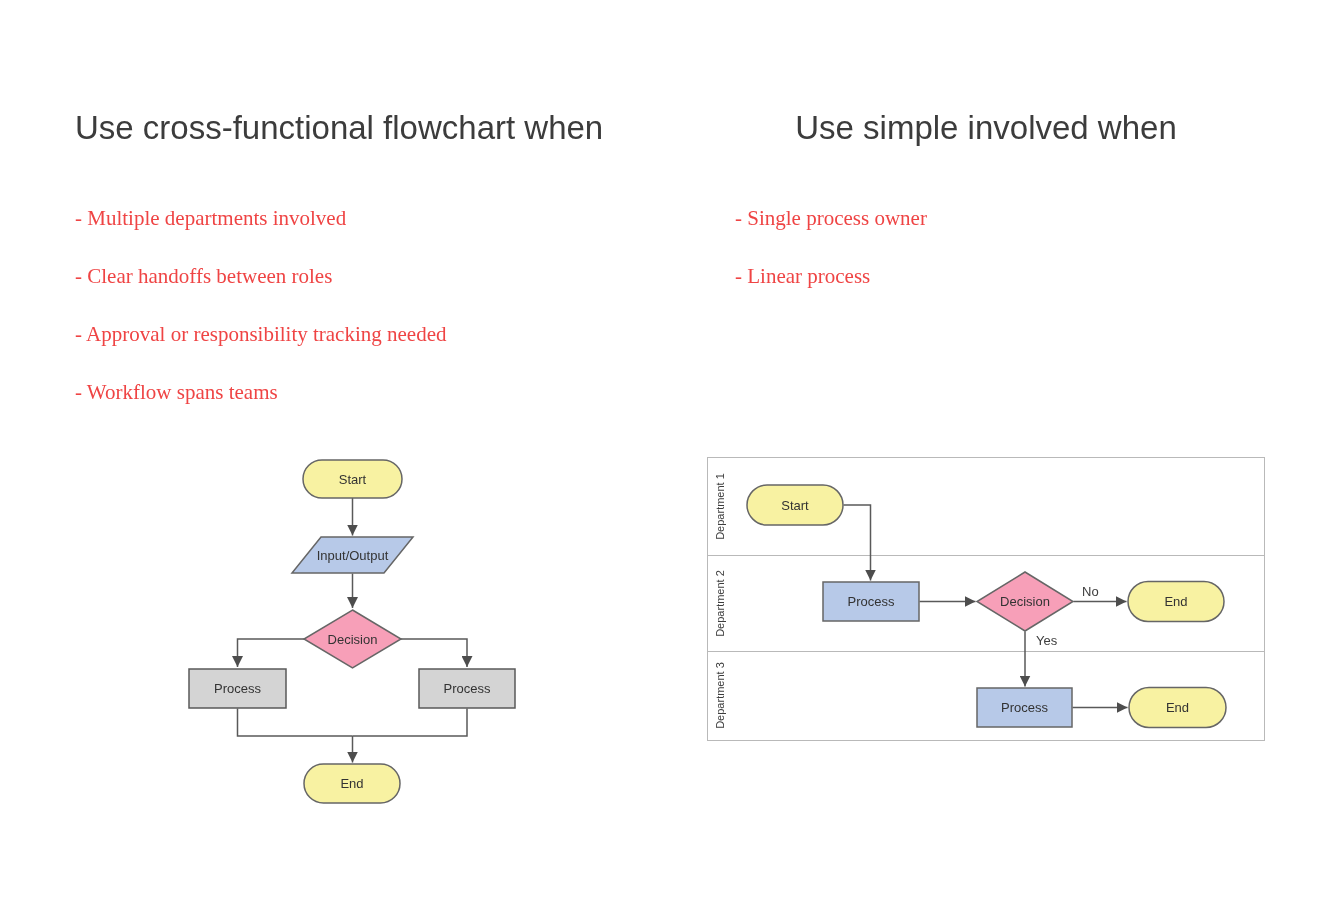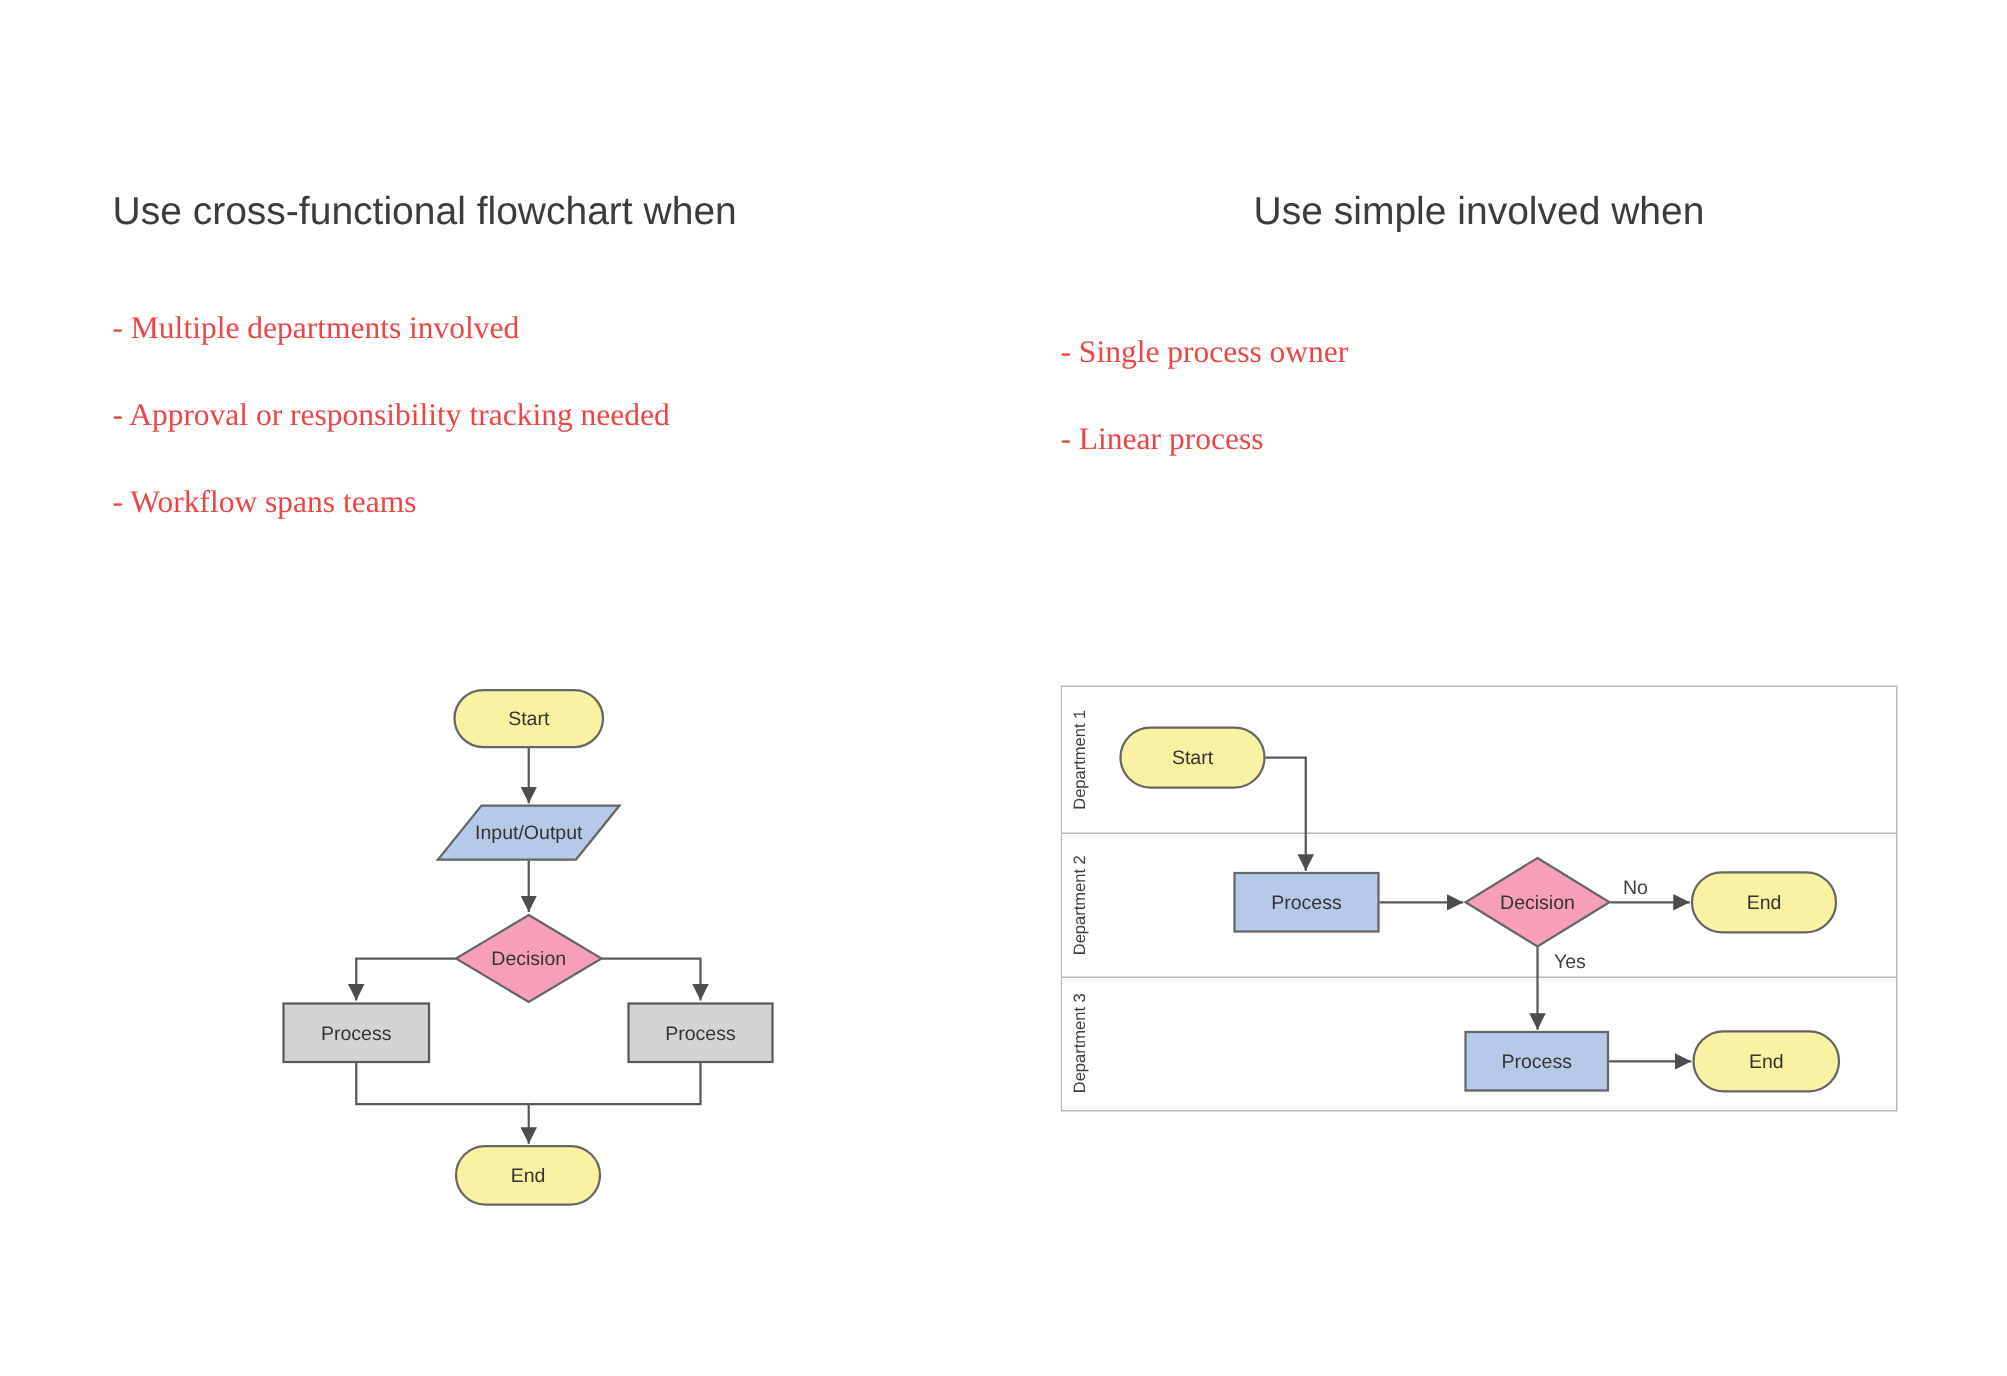--- a/index.html
+++ b/index.html
@@ -5,37 +5,37 @@
   html, body { margin: 0; padding: 0; }
   body {
     width: 1338px; height: 917px;
     background: #ffffff;
     position: relative;
     overflow: hidden;
     font-family: "Liberation Sans", sans-serif;
   }
   .title {
     position: absolute;
-    top: 122px;
-    font-size: 26px;
+    top: 110px;
+    font-size: 33px;
     color: #3c3c3c;
     white-space: nowrap;
     line-height: 36px;
   }
   #left-title { left: 75px; }
   #right-title { left: 707px; width: 558px; text-align: center; }
   .bullets {
     position: absolute;
     top: 206px;
     color: #ef4444;
     font-size: 21px;
     font-family: Liberation Serif, serif;
   }
   #left-bullets { left: 75px; }
-  #right-bullets { left: 707px; margin-top: 16px; }
+  #right-bullets { left: 735px; }
   .bullet-item {
     height: 24px;
     line-height: 24px;
     margin-bottom: 34px;
     white-space: nowrap;
   }
   svg.diagram { position: absolute; }
   #left-flowchart { left: 180px; top: 450px; }
   #right-swimlane { left: 707px; top: 455px; }
   .node-label {
@@ -64,20 +64,21 @@
   }
   .shape { stroke-width: 1.5; }
 </style>
 </head>
 <body>
 
 <div id="left-title" class="title">Use cross-functional flowchart when</div>
 
 <div id="left-bullets" class="bullets">
   <div class="bullet-item">- Multiple departments involved</div>
+  <div class="bullet-item">- Clear handoffs between roles</div>
   <div class="bullet-item">- Approval or responsibility tracking needed</div>
   <div class="bullet-item">- Workflow spans teams</div>
 </div>
 
 <svg id="left-flowchart" class="diagram" width="400" height="370" viewBox="0 0 400 370">
   <defs>
     <marker id="arrowL" viewBox="0 0 10 10" refX="10" refY="5" markerWidth="11" markerHeight="11" markerUnits="userSpaceOnUse" orient="auto">
       <path d="M0,0 L10,5 L0,10 Z" fill="#4d4d4d"></path>
     </marker>
   </defs>

